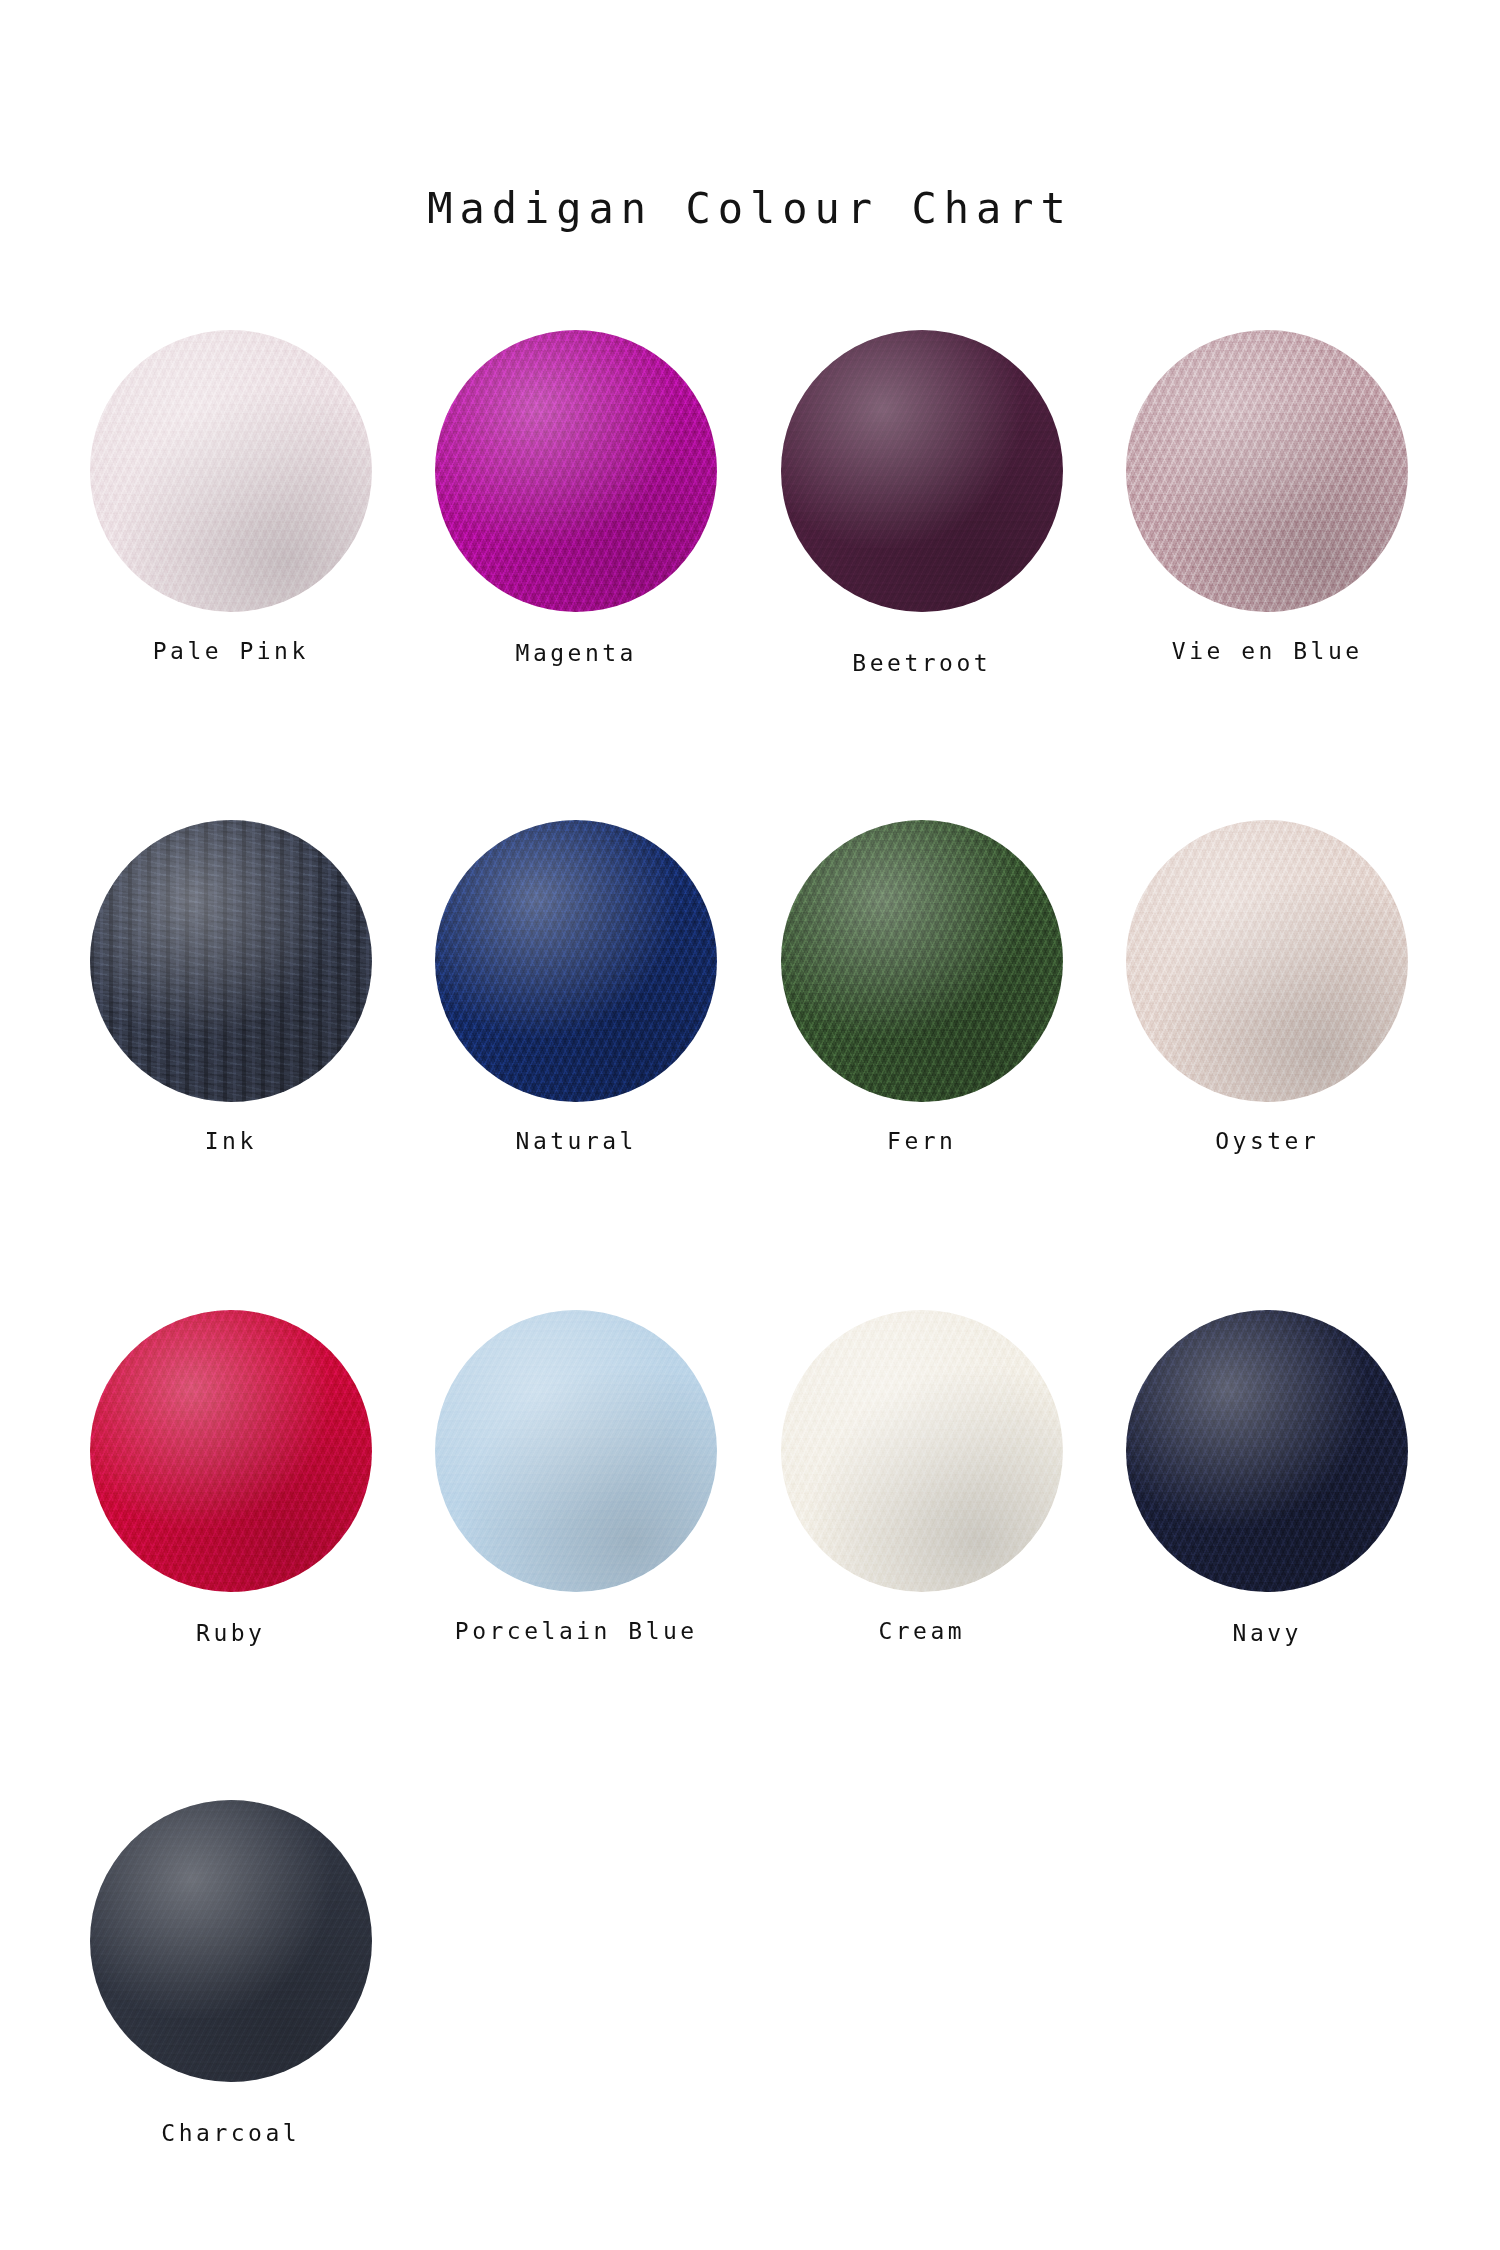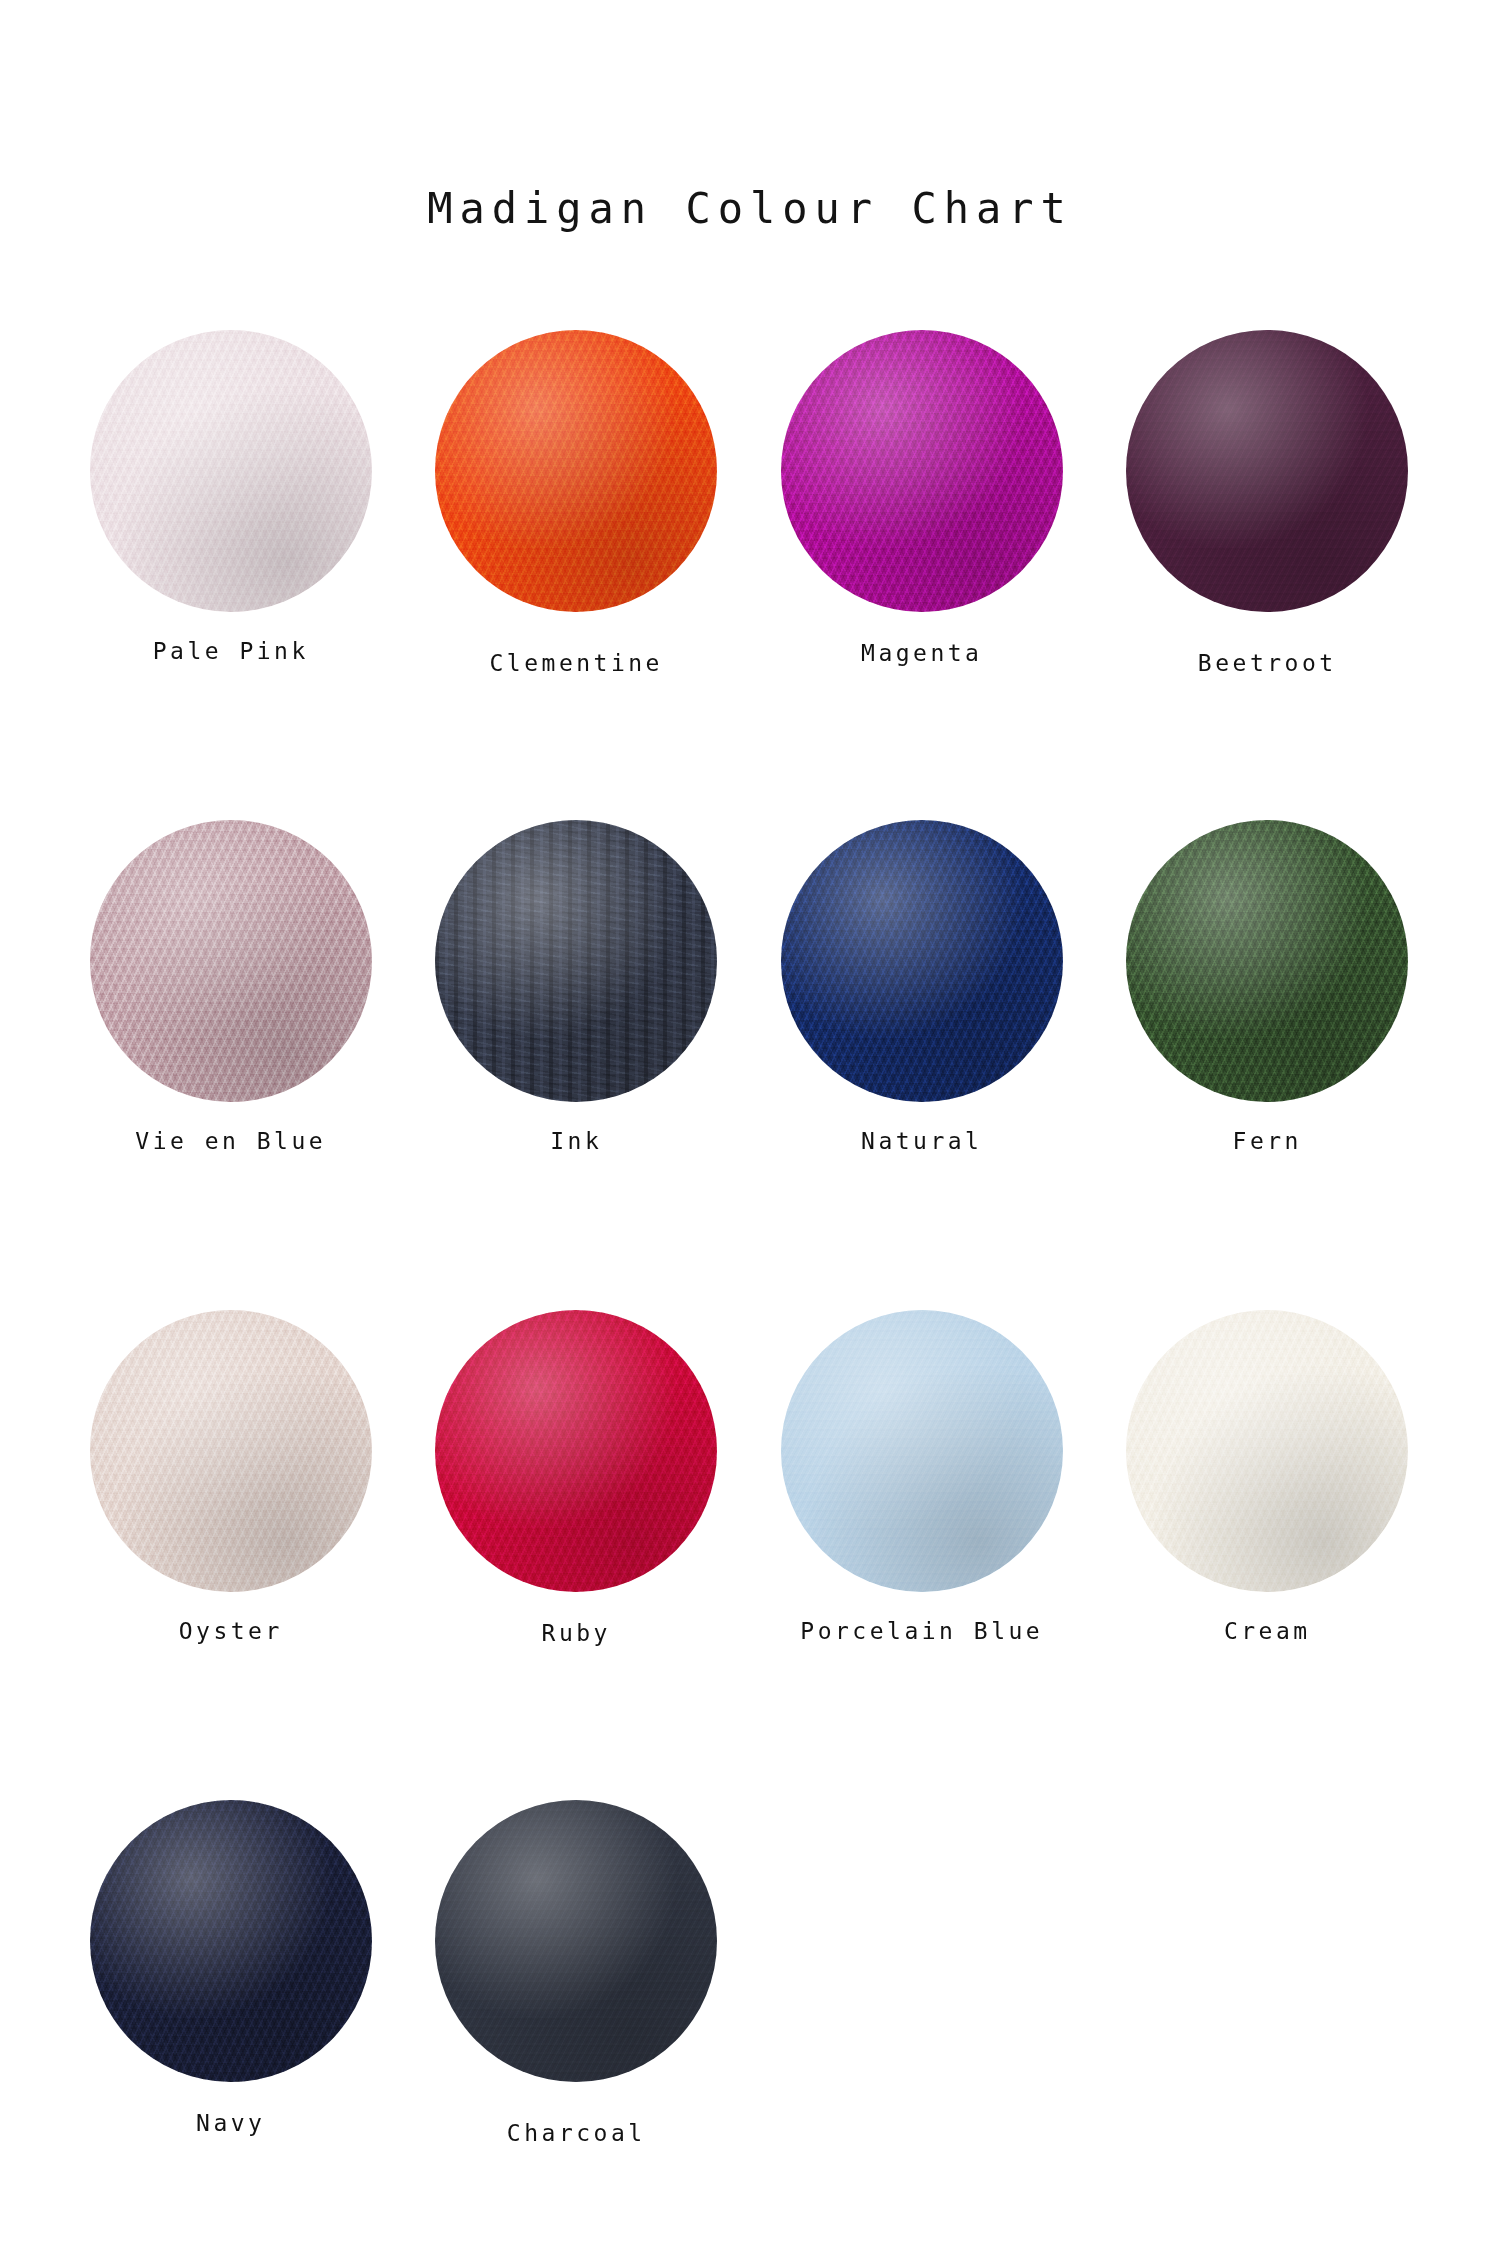--- a/index.html
+++ b/index.html
@@ -178,142 +178,132 @@
       <div class="cell">
         <div class="swatch-wrap">
           <div class="swatch" style="background-color: rgb(236, 224, 228);">
             <div class="tex a"></div>
             <div class="tex b"></div>
             <div class="shade"></div>
           </div>
         </div>
         <div class="swatch-label">Pale Pink</div>
       </div>
+      <div class="cell nudge-up">
+        <div class="swatch-wrap">
+          <div class="swatch" style="background-color: rgb(171, 15, 148);">
+            <div class="tex a"></div>
+            <div class="tex b"></div>
+            <div class="shade"></div>
+          </div>
+        </div>
+        <div class="swatch-label">Magenta</div>
+      </div>
       <div class="cell nudge-down">
         <div class="swatch-wrap">
-          <div class="swatch" style="background-color: rgb(237, 71, 19);">
-            <div class="tex a"></div>
-            <div class="tex b"></div>
-            <div class="shade"></div>
-          </div>
-        </div>
-        <div class="swatch-label">Clementine</div>
+          <div class="swatch smooth" style="background-color: rgb(74, 31, 60);">
+            <div class="tex a"></div>
+            <div class="tex b"></div>
+            <div class="shade"></div>
+          </div>
+        </div>
+        <div class="swatch-label">Beetroot</div>
+      </div>
+      <div class="cell">
+        <div class="swatch-wrap">
+          <div class="swatch" style="background-color: rgb(195, 163, 171);">
+            <div class="tex a"></div>
+            <div class="tex b"></div>
+            <div class="shade"></div>
+          </div>
+        </div>
+        <div class="swatch-label">Vie en Blue</div>
+      </div>
+      <div class="cell">
+        <div class="swatch-wrap">
+          <div class="swatch rib" style="background-color: rgb(54, 60, 76);">
+            <div class="tex a"></div>
+            <div class="tex b"></div>
+            <div class="shade"></div>
+          </div>
+        </div>
+        <div class="swatch-label">Ink</div>
+      </div>
+      <div class="cell">
+        <div class="swatch-wrap">
+          <div class="swatch" style="background-color: rgb(21, 42, 99);">
+            <div class="tex a"></div>
+            <div class="tex b"></div>
+            <div class="shade"></div>
+          </div>
+        </div>
+        <div class="swatch-label">Natural</div>
+      </div>
+      <div class="cell">
+        <div class="swatch-wrap">
+          <div class="swatch" style="background-color: rgb(53, 81, 46);">
+            <div class="tex a"></div>
+            <div class="tex b"></div>
+            <div class="shade"></div>
+          </div>
+        </div>
+        <div class="swatch-label">Fern</div>
+      </div>
+      <div class="cell">
+        <div class="swatch-wrap">
+          <div class="swatch" style="background-color: rgb(228, 213, 207);">
+            <div class="tex a"></div>
+            <div class="tex b"></div>
+            <div class="shade"></div>
+          </div>
+        </div>
+        <div class="swatch-label">Oyster</div>
       </div>
       <div class="cell nudge-up">
         <div class="swatch-wrap">
-          <div class="swatch" style="background-color: rgb(171, 15, 148);">
-            <div class="tex a"></div>
-            <div class="tex b"></div>
-            <div class="shade"></div>
-          </div>
-        </div>
-        <div class="swatch-label">Magenta</div>
+          <div class="swatch" style="background-color: rgb(200, 10, 56);">
+            <div class="tex a"></div>
+            <div class="tex b"></div>
+            <div class="shade"></div>
+          </div>
+        </div>
+        <div class="swatch-label">Ruby</div>
+      </div>
+      <div class="cell">
+        <div class="swatch-wrap">
+          <div class="swatch smooth" style="background-color: rgb(188, 213, 232);">
+            <div class="tex a"></div>
+            <div class="tex b"></div>
+            <div class="shade"></div>
+          </div>
+        </div>
+        <div class="swatch-label">Porcelain Blue</div>
+      </div>
+      <div class="cell">
+        <div class="swatch-wrap">
+          <div class="swatch" style="background-color: rgb(243, 239, 230);">
+            <div class="tex a"></div>
+            <div class="tex b"></div>
+            <div class="shade"></div>
+          </div>
+        </div>
+        <div class="swatch-label">Cream</div>
+      </div>
+      <div class="cell nudge-up">
+        <div class="swatch-wrap">
+          <div class="swatch" style="background-color: rgb(26, 31, 56);">
+            <div class="tex a"></div>
+            <div class="tex b"></div>
+            <div class="shade"></div>
+          </div>
+        </div>
+        <div class="swatch-label">Navy</div>
       </div>
       <div class="cell nudge-down">
         <div class="swatch-wrap">
-          <div class="swatch smooth" style="background-color: rgb(74, 31, 60);">
-            <div class="tex a"></div>
-            <div class="tex b"></div>
-            <div class="shade"></div>
-          </div>
-        </div>
-        <div class="swatch-label">Beetroot</div>
-      </div>
-      <div class="cell">
-        <div class="swatch-wrap">
-          <div class="swatch" style="background-color: rgb(195, 163, 171);">
-            <div class="tex a"></div>
-            <div class="tex b"></div>
-            <div class="shade"></div>
-          </div>
-        </div>
-        <div class="swatch-label">Vie en Blue</div>
-      </div>
-      <div class="cell">
-        <div class="swatch-wrap">
-          <div class="swatch rib" style="background-color: rgb(54, 60, 76);">
-            <div class="tex a"></div>
-            <div class="tex b"></div>
-            <div class="shade"></div>
-          </div>
-        </div>
-        <div class="swatch-label">Ink</div>
-      </div>
-      <div class="cell">
-        <div class="swatch-wrap">
-          <div class="swatch" style="background-color: rgb(21, 42, 99);">
-            <div class="tex a"></div>
-            <div class="tex b"></div>
-            <div class="shade"></div>
-          </div>
-        </div>
-        <div class="swatch-label">Natural</div>
-      </div>
-      <div class="cell">
-        <div class="swatch-wrap">
-          <div class="swatch" style="background-color: rgb(53, 81, 46);">
-            <div class="tex a"></div>
-            <div class="tex b"></div>
-            <div class="shade"></div>
-          </div>
-        </div>
-        <div class="swatch-label">Fern</div>
-      </div>
-      <div class="cell">
-        <div class="swatch-wrap">
-          <div class="swatch" style="background-color: rgb(228, 213, 207);">
-            <div class="tex a"></div>
-            <div class="tex b"></div>
-            <div class="shade"></div>
-          </div>
-        </div>
-        <div class="swatch-label">Oyster</div>
-      </div>
-      <div class="cell nudge-up">
-        <div class="swatch-wrap">
-          <div class="swatch" style="background-color: rgb(200, 10, 56);">
-            <div class="tex a"></div>
-            <div class="tex b"></div>
-            <div class="shade"></div>
-          </div>
-        </div>
-        <div class="swatch-label">Ruby</div>
-      </div>
-      <div class="cell">
-        <div class="swatch-wrap">
-          <div class="swatch smooth" style="background-color: rgb(188, 213, 232);">
-            <div class="tex a"></div>
-            <div class="tex b"></div>
-            <div class="shade"></div>
-          </div>
-        </div>
-        <div class="swatch-label">Porcelain Blue</div>
-      </div>
-      <div class="cell">
-        <div class="swatch-wrap">
-          <div class="swatch" style="background-color: rgb(243, 239, 230);">
-            <div class="tex a"></div>
-            <div class="tex b"></div>
-            <div class="shade"></div>
-          </div>
-        </div>
-        <div class="swatch-label">Cream</div>
-      </div>
-      <div class="cell nudge-up">
-        <div class="swatch-wrap">
-          <div class="swatch" style="background-color: rgb(26, 31, 56);">
-            <div class="tex a"></div>
-            <div class="tex b"></div>
-            <div class="shade"></div>
-          </div>
-        </div>
-        <div class="swatch-label">Navy</div>
-      </div>
-      <div class="cell nudge-down">
-        <div class="swatch-wrap">
           <div class="swatch smooth" style="background-color: rgb(47, 52, 64);">
             <div class="tex a"></div>
             <div class="tex b"></div>
             <div class="shade"></div>
           </div>
         </div>
         <div class="swatch-label">Charcoal</div>
       </div>
     </div>
 

